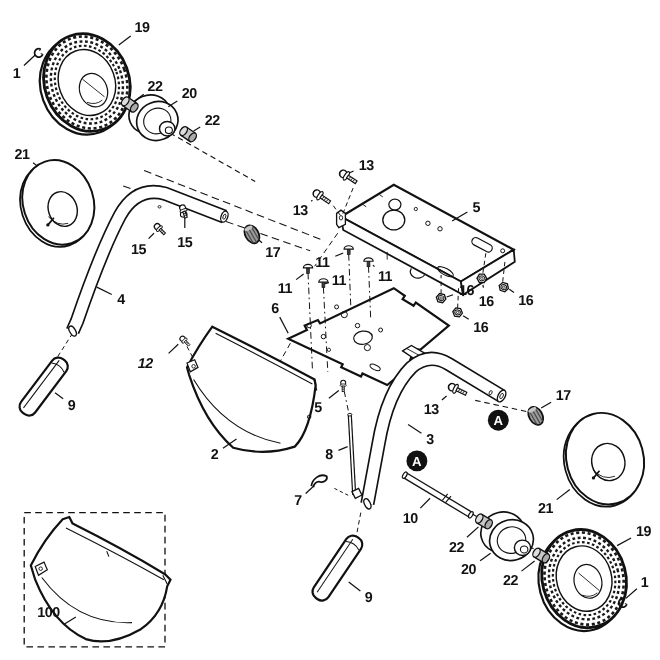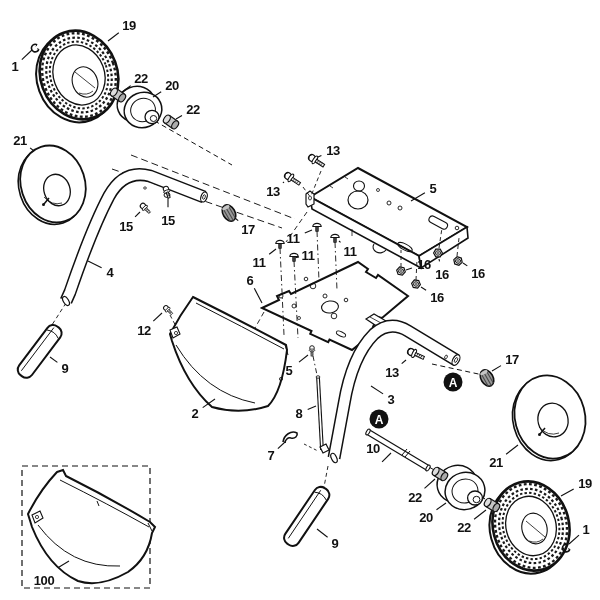--- a/index.html
+++ b/index.html
@@ -323,34 +323,34 @@
       <div class="callout" style="left: 433px; top: 188px;">5</div>
       <div class="callout" style="left: 293px; top: 238px;">11</div>
       <div class="callout" style="left: 350px; top: 251px;">11</div>
       <div class="callout" style="left: 308px; top: 255px;">11</div>
       <div class="callout" style="left: 259px; top: 262px;">11</div>
       <div class="callout" style="left: 250px; top: 280px;">6</div>
       <div class="callout" style="left: 424px; top: 264px;">16</div>
       <div class="callout" style="left: 442px; top: 274px;">16</div>
       <div class="callout" style="left: 478px; top: 273px;">16</div>
       <div class="callout" style="left: 437px; top: 297px;">16</div>
-      <div class="callout" style="left: 144px; top: 330px;">12</div>
+      <div class="callout" style="left: 132px; top: 330px; font-style: italic;">12</div>
       <div class="callout" style="left: 195px; top: 413px;">2</div>
       <div class="callout" style="left: 289px; top: 370px;">5</div>
       <div class="callout" style="left: 299px; top: 413px;">8</div>
       <div class="callout" style="left: 271px; top: 455px;">7</div>
       <div class="callout" style="left: 391px; top: 399px;">3</div>
       <div class="callout" style="left: 392px; top: 372px;">13</div>
       <div class="callout" style="left: 512px; top: 359px;">17</div>
-      <div class="callout" style="left: 373px; top: 448px;">10</div>
+      <div class="callout" style="left: 373px; top: 471px;">10</div>
       <div class="callout" style="left: 415px; top: 497px;">22</div>
       <div class="callout" style="left: 426px; top: 517px;">20</div>
       <div class="callout" style="left: 464px; top: 527px;">22</div>
       <div class="callout" style="left: 496px; top: 462px;">21</div>
       <div class="callout" style="left: 585px; top: 483px;">19</div>
       <div class="callout" style="left: 586px; top: 529px;">1</div>
       <div class="callout" style="left: 65px; top: 368px;">9</div>
       <div class="callout" style="left: 335px; top: 543px;">9</div>
-      <div class="callout" style="left: 44px; top: 580px;">100</div>
+      <div class="callout" style="left: 44px; top: 556px;">100</div>
       <div class="marker-a" style="left: 453px; top: 382px;">A</div>
       <div class="marker-a" style="left: 379px; top: 419px;">A</div>
     </div>
 </div>
 
 </body></html>

